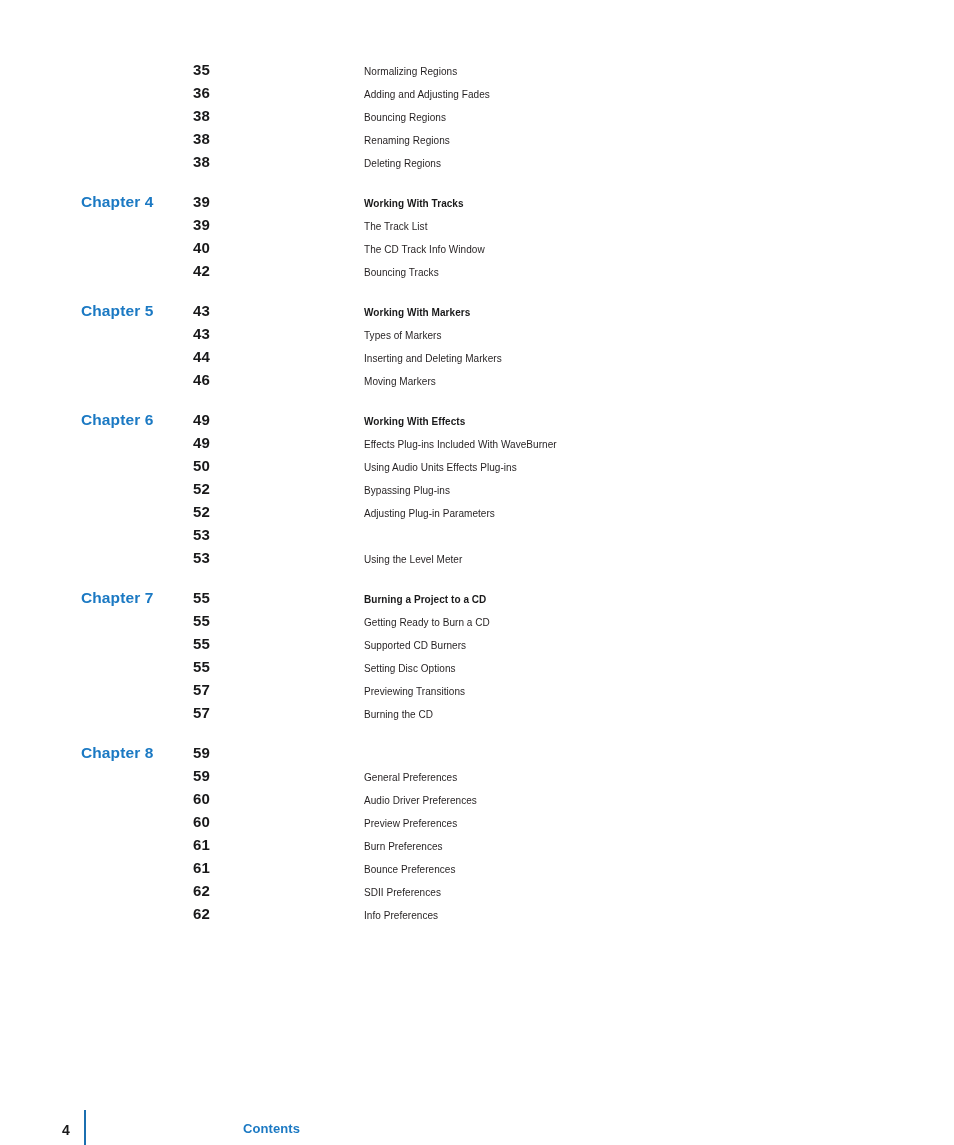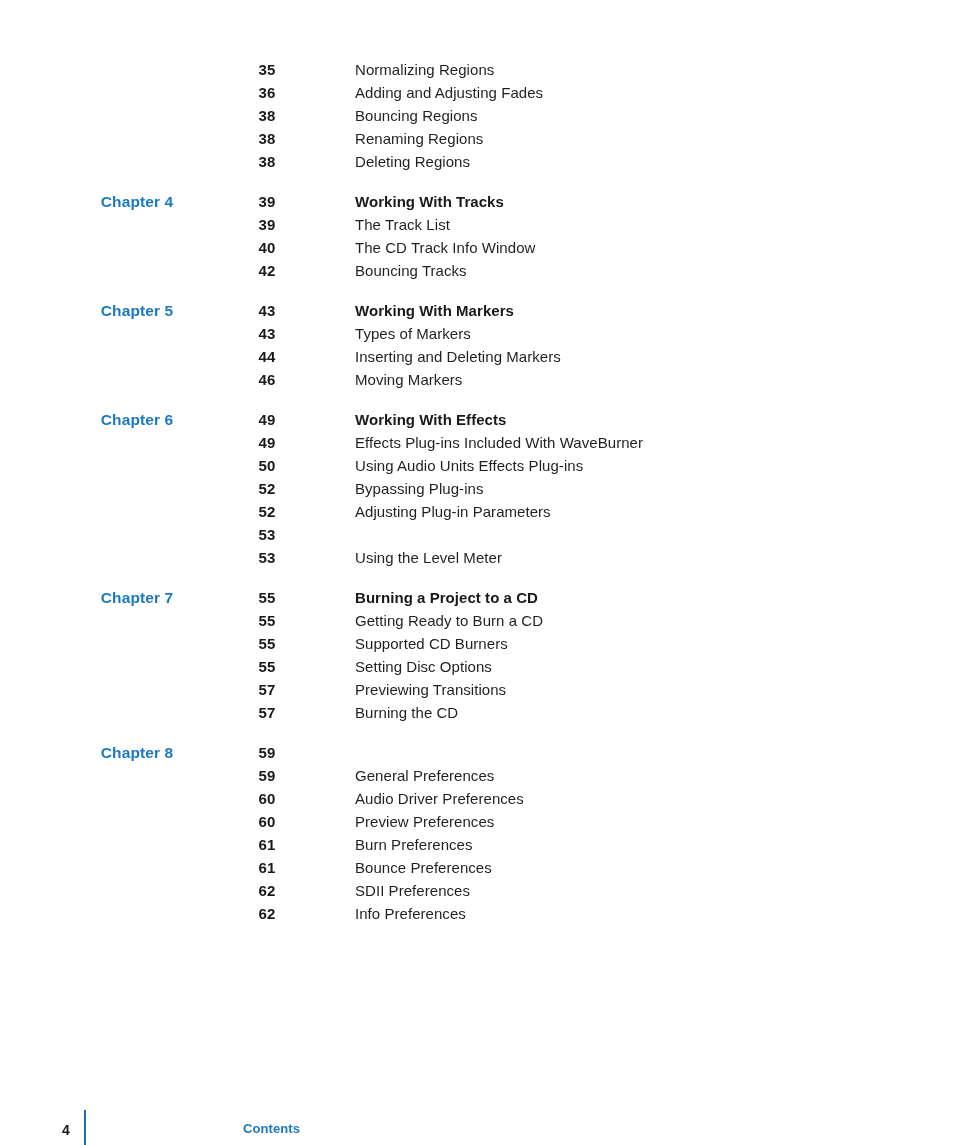--- a/index.html
+++ b/index.html
@@ -45,46 +45,45 @@
   .chapter-label {
     width: 0;
     flex: 0 0 auto;
     position: relative;
     left: 81px;
     width: 112px;
     color: #1b79c3;
     font-size: 15.5px;
     font-weight: 700;
     letter-spacing: 0.1px;
-    text-align: center;
   }
 
   .chapter-label.blank {
     color: transparent;
   }
 
   .page-num {
     position: relative;
     left: 81px;
     width: 148px;
     flex: 0 0 auto;
-    text-align: center;
+    text-align: left;
     padding-right: 0;
     font-size: 15px;
     font-weight: 700;
     color: #19191a;
     letter-spacing: 0.1px;
   }
 
   .entry-title {
     position: relative;
     left: 81px;
-    margin-left: 14px;
+    margin-left: 23px;
     flex: 0 1 auto;
-    font-size: 15px;
+    font-size: 10px;
     font-weight: 400;
     color: #231f20;
     letter-spacing: 0.05px;
   }
 
   .entry-title.is-chapter {
     font-weight: 700;
     color: #19191a;
     text-align: right;
   }

